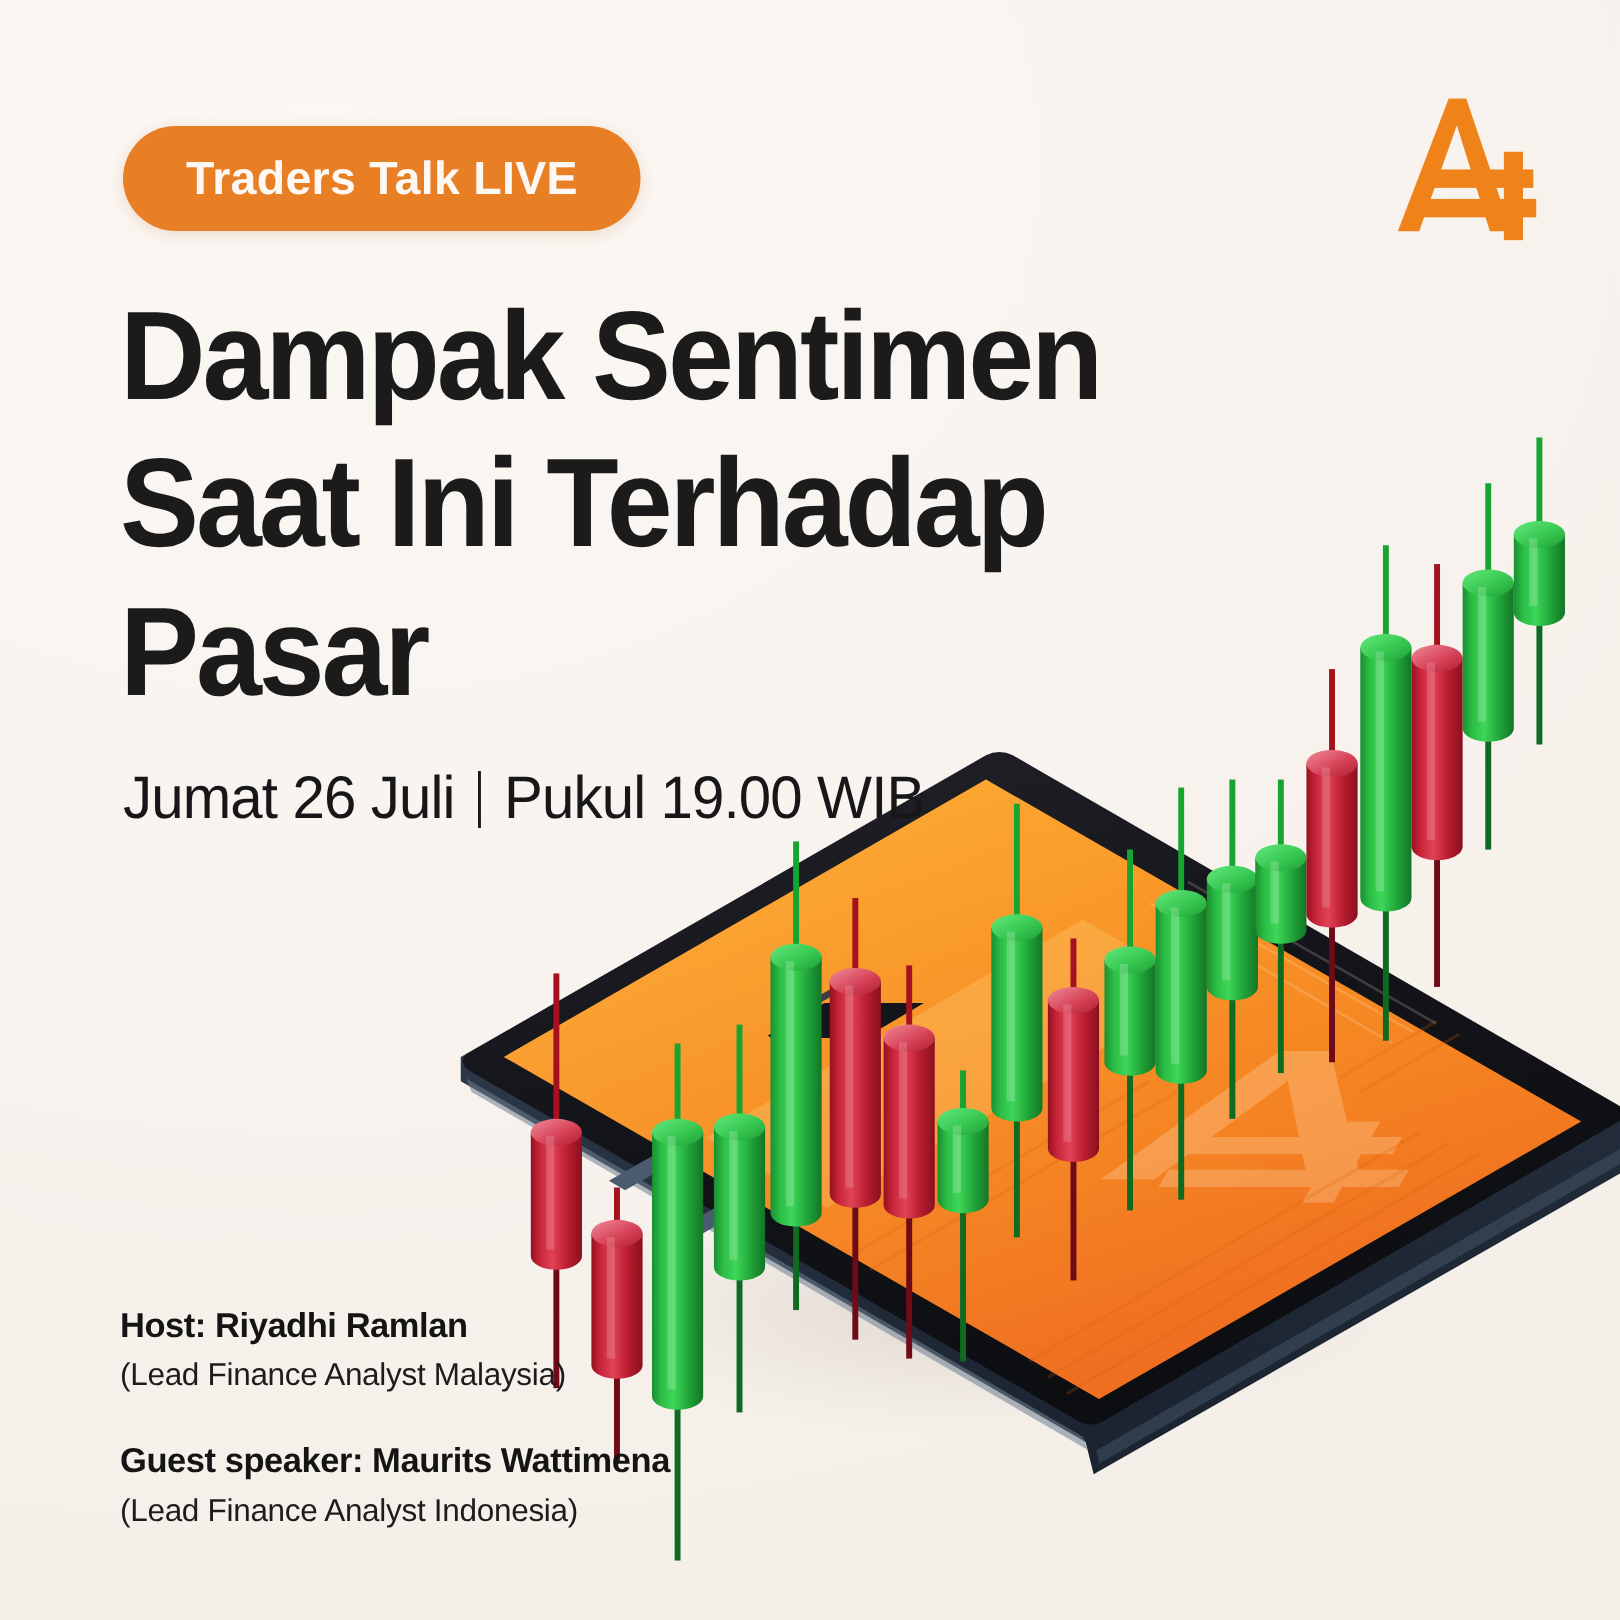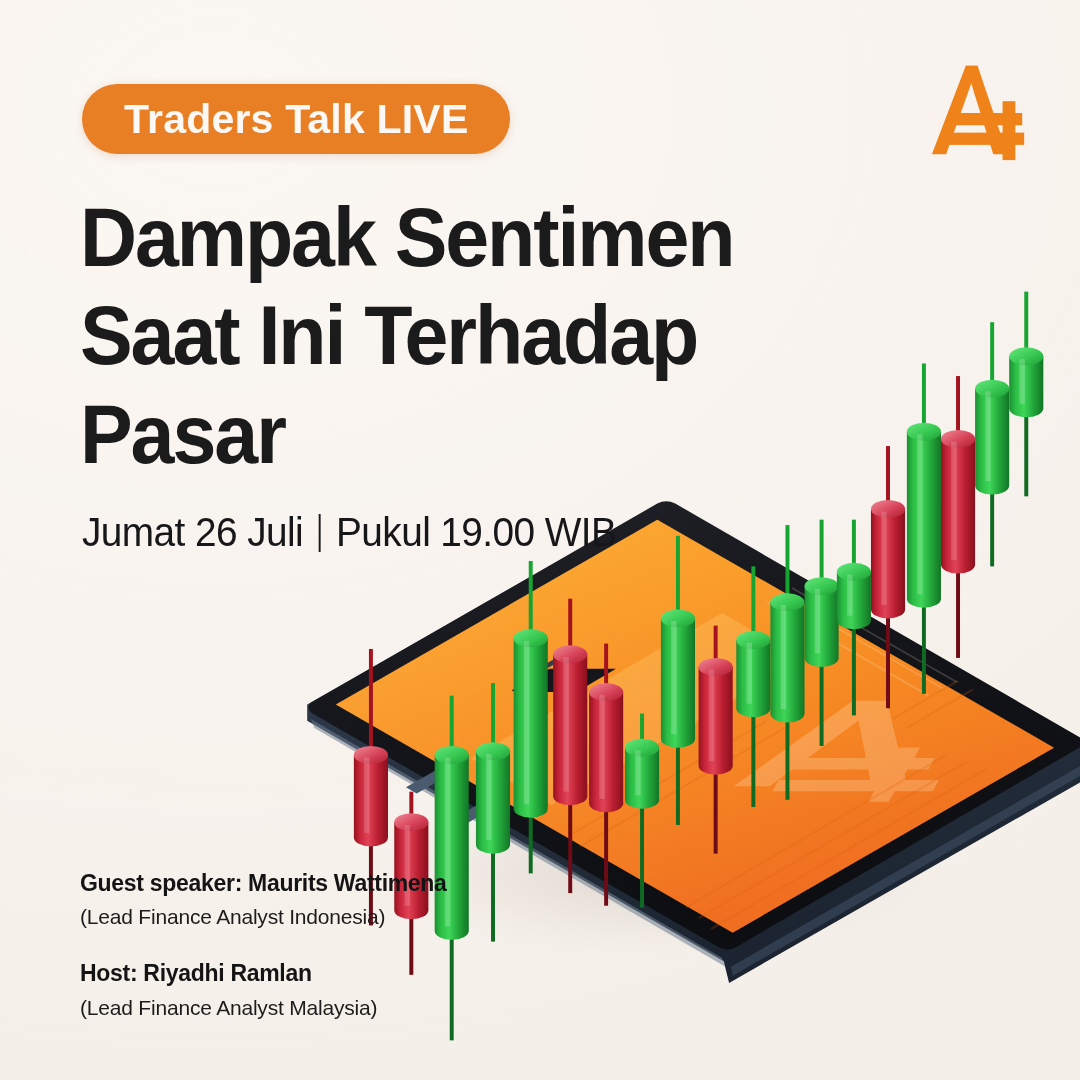--- a/index.html
+++ b/index.html
@@ -36,21 +36,21 @@
     position:absolute; left:82px; top:84px;
     height:70px;
     padding:0 42px;
     border-radius:36px;
     background:#e87f25;
     display:flex; align-items:center; justify-content:center;
     box-shadow:0 2px 10px rgba(180,95,20,.18);
   }
   .badge-label {
     color:#fdf8f3;
-    font-size:41px;
+    font-size:31px;
     font-weight:bold;
     letter-spacing:.2px;
     white-space:nowrap;
   }
 
   
   .headline {
     position:absolute; left:80px; top:188px;
     width:760px;
     color:#1b1b1b;
@@ -433,22 +433,22 @@
   </h1>
 
   <div class="subtitle">
     <span>Jumat 26 Juli</span>
     <span class="sep"></span>
     <span>Pukul 19.00 WIB</span>
   </div>
 
   <div class="credits">
     <div class="credit-block">
+      <div class="credit-name">Host: Riyadhi Ramlan</div>
+      <div class="credit-role">(Lead Finance Analyst Malaysia)</div>
+    </div>
+    <div class="credit-block">
       <div class="credit-name">Guest speaker: Maurits Wattimena</div>
       <div class="credit-role">(Lead Finance Analyst Indonesia)</div>
     </div>
-    <div class="credit-block">
-      <div class="credit-name">Host: Riyadhi Ramlan</div>
-      <div class="credit-role">(Lead Finance Analyst Malaysia)</div>
-    </div>
   </div>
 
 </div>
 
 </body></html>

